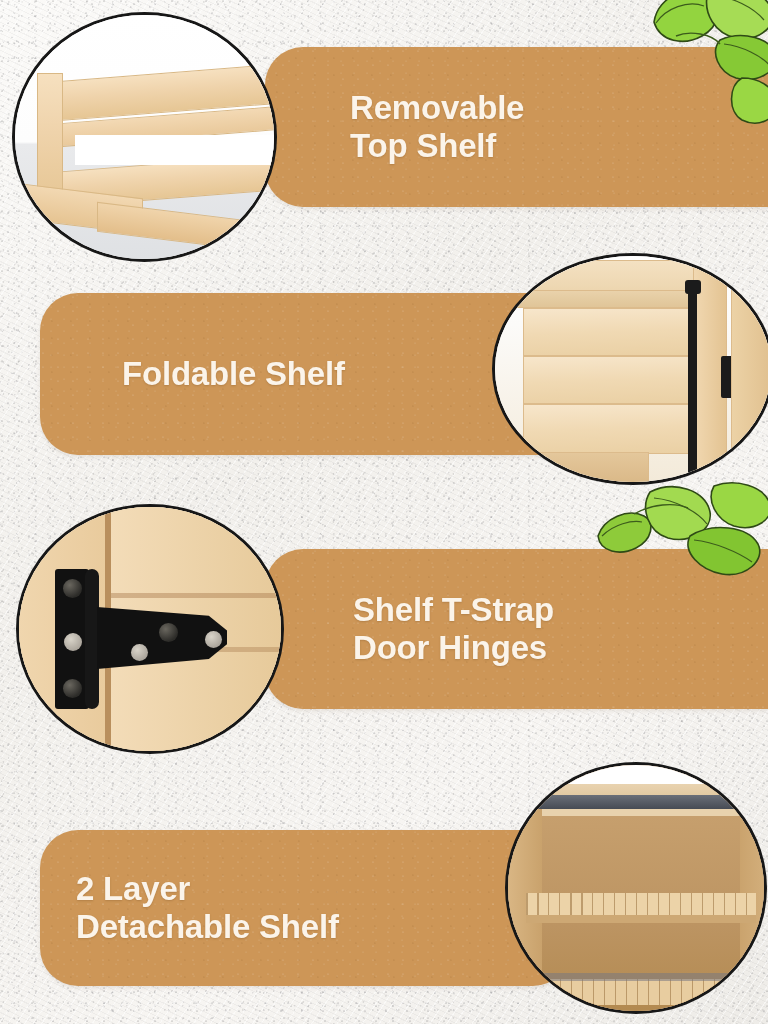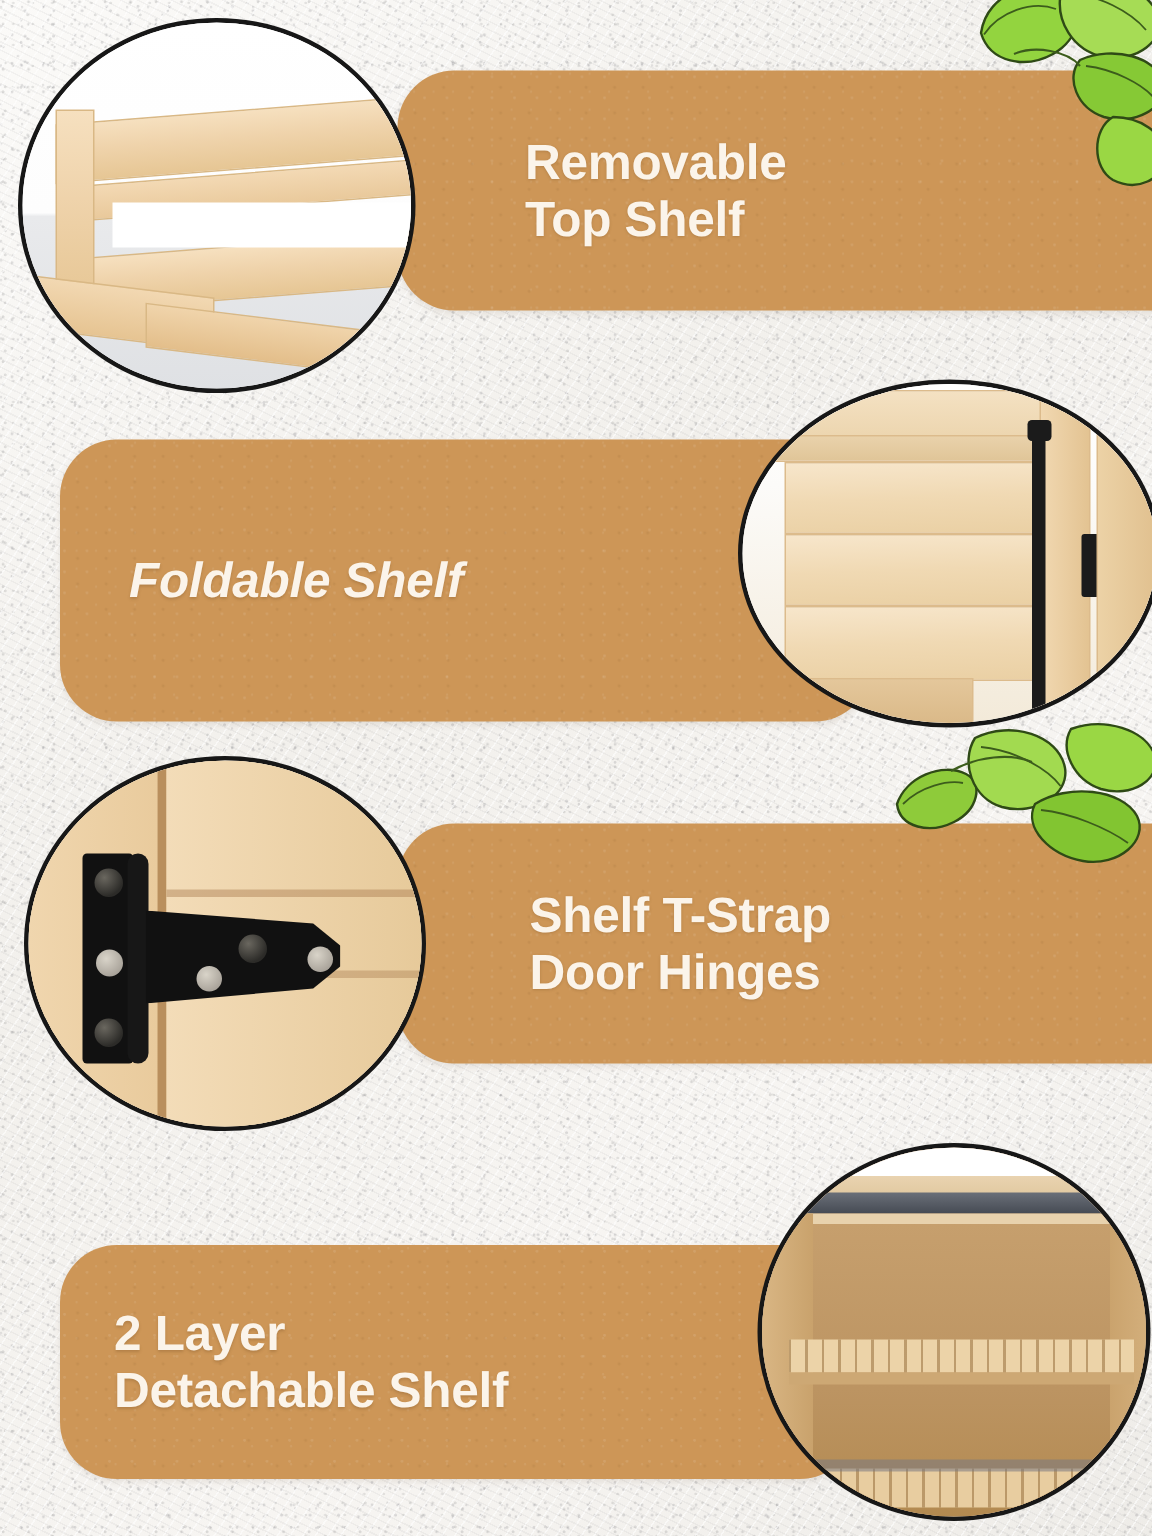--- a/index.html
+++ b/index.html
@@ -204,21 +204,21 @@
       <div class="ph1-board" style="left:22px;  top:58px;  width:250px; height:40px; transform:skewY(-4.5deg);"></div>
       <div class="ph1-board" style="left:26px;  top:100px; width:246px; height:24px; transform:skewY(-4.5deg); background:linear-gradient(180deg,#f3d9b4,#e9c99b);"></div>
       <div class="ph1-board" style="left:32px;  top:148px; width:240px; height:36px; transform:skewY(-4.5deg);"></div>
       <div class="ph1-board" style="left:22px;  top:58px;  width:26px;  height:132px;"></div>
       <div class="ph1-board" style="left:8px;   top:176px; width:120px; height:36px; transform:skewY(7deg); background:linear-gradient(180deg,#f2d8b2,#e6c492);"></div>
       <div class="ph1-board" style="left:82px;  top:196px; width:150px; height:30px; transform:skewY(7deg); background:linear-gradient(180deg,#f0d4ab,#e3be8a);"></div>
       <div style="position:absolute; left:60px; top:120px; width:215px; height:30px; background:#ffffff;"></div>
     </div>
   </div>
 
-  <div class="banner align-left" style="left:40px; top:293px; width:495px; height:188px; padding-left:46px;font-style:italic;">
+  <div class="banner align-left" style="left:40px; top:293px; width:495px; height:162px; padding-left:82px;">
     <div class="banner-text">Foldable Shelf</div>
   </div>
 
   <div class="oval" style="left:492px; top:253px; width:282px; height:232px;">
     <div class="oval-photo photo-foldable">
       <div class="ph2-panel" style="left:20px; top:4px;   width:200px; height:34px; background:linear-gradient(180deg,#f4e1c2,#ecd5ae);"></div>
       <div class="ph2-panel" style="left:18px; top:34px;  width:210px; height:18px; background:linear-gradient(180deg,#e9d2ab,#e0c598);"></div>
       <div class="ph2-panel" style="left:28px; top:52px;  width:170px; height:48px;"></div>
       <div class="ph2-panel" style="left:28px; top:100px; width:170px; height:48px;"></div>
       <div class="ph2-panel" style="left:28px; top:148px; width:170px; height:50px;"></div>

